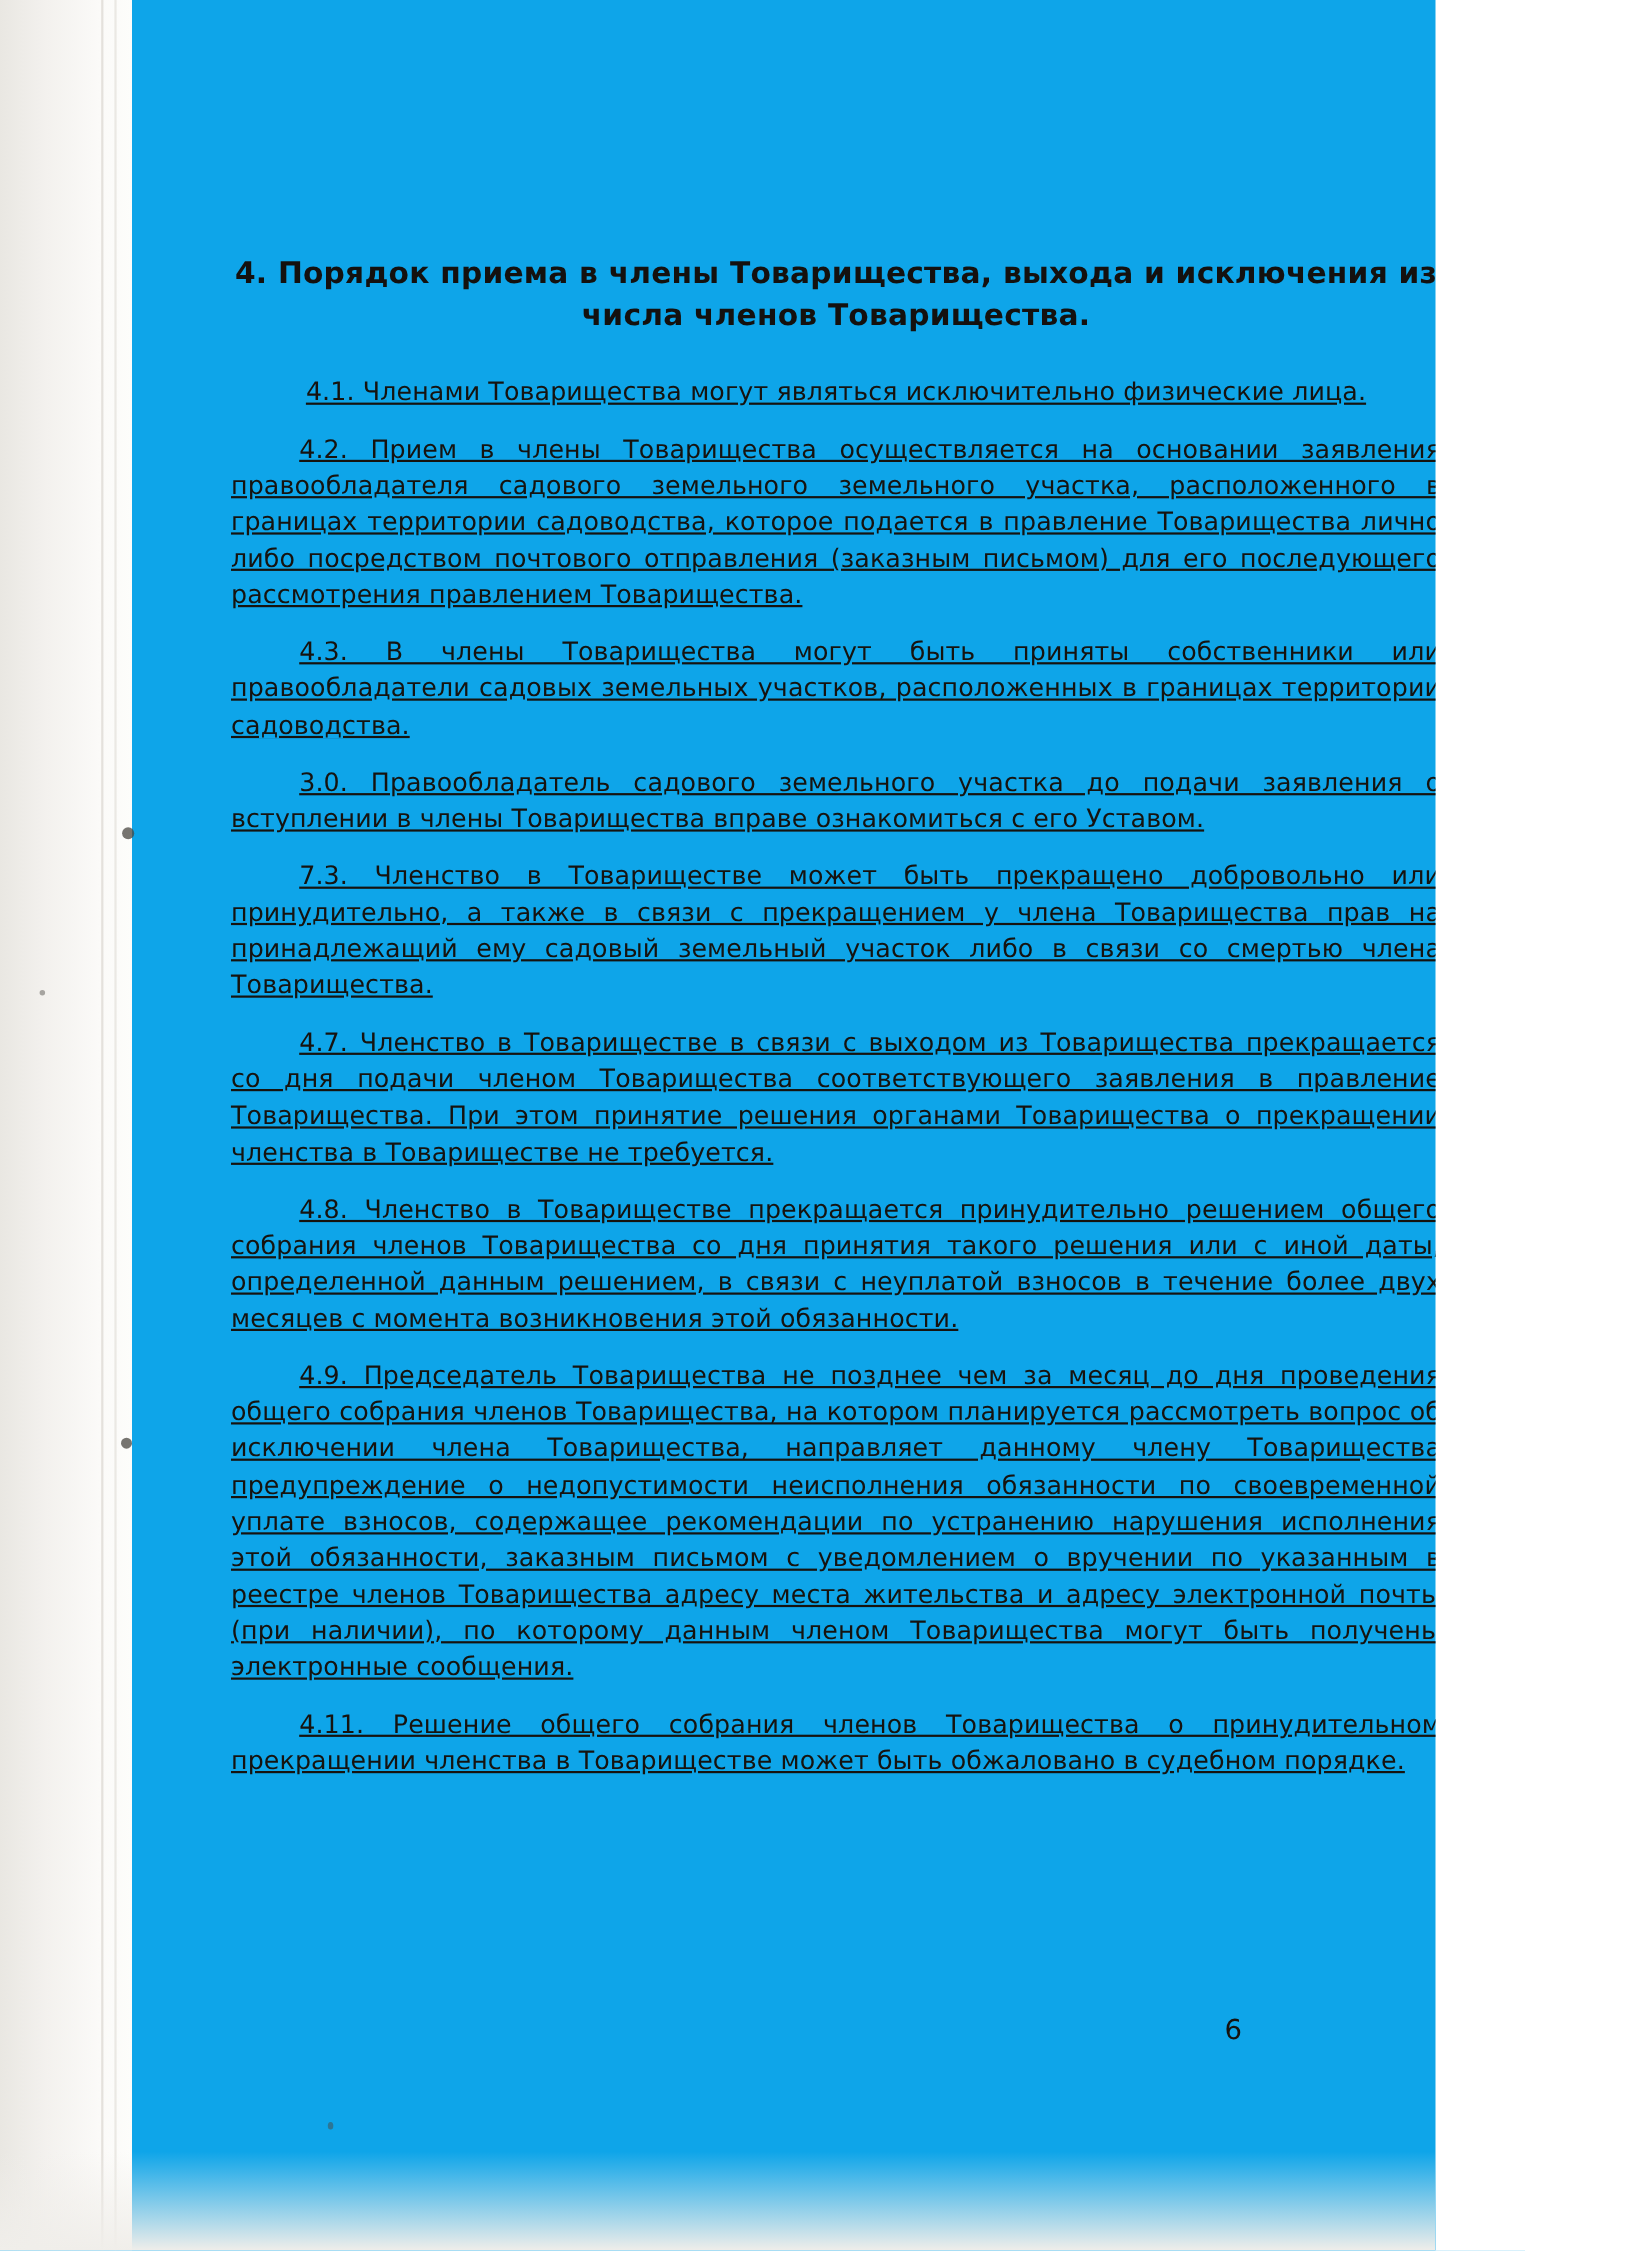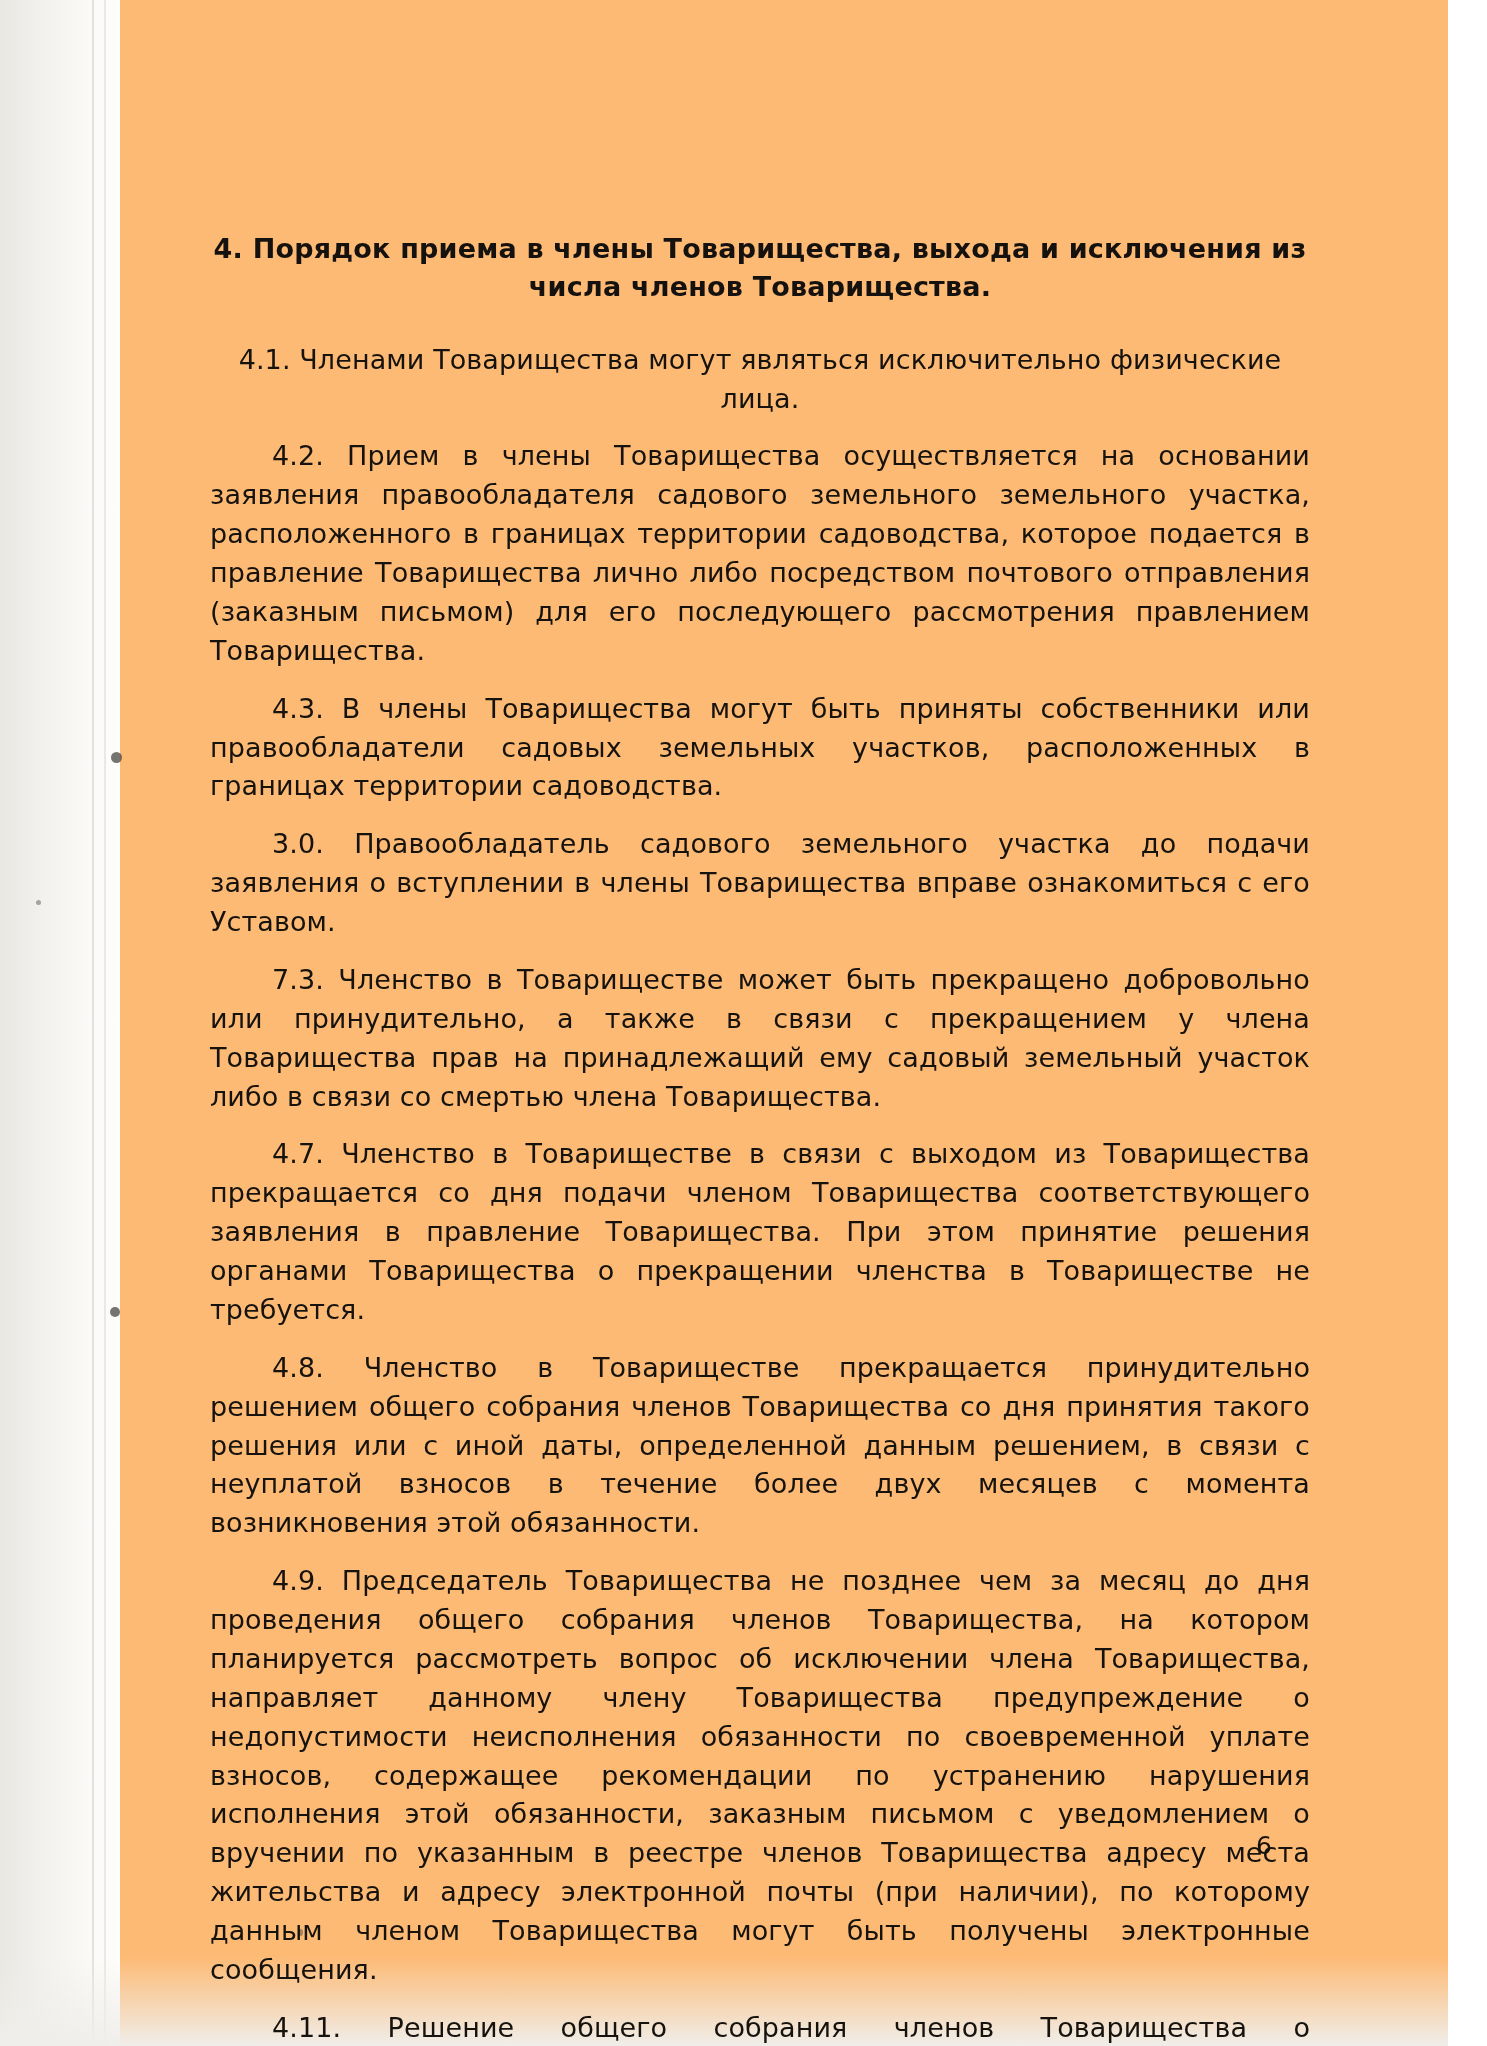--- a/index.html
+++ b/index.html
@@ -5,23 +5,23 @@
   html, body {
     margin: 0;
     padding: 0;
     background: #ffffff;
   }
   body {
     font-family: "DejaVu Sans", sans-serif;
   }
   .page {
     position: relative;
-    width: 1448px;
+    width: 1305px;
     height: 2046px;
-    background: #fdba74;
+    background: #0ea5e9;
     overflow: hidden;
   }
   
   .scan-shade-left {
     position: absolute;
     top: 0;
     left: 0;
     width: 120px;
     height: 100%;
     background: linear-gradient(to right, #e9e7e2 0%, #f3f1ee 35%, #fbfaf8 75%, #fdfdfb 100%);
@@ -66,28 +66,29 @@
     font-size: 27px;
     font-weight: bold;
     color: #14110f;
     text-align: center;
     line-height: 1.42;
     letter-spacing: .2px;
     margin: 0 0 34px 0;
   }
 
   p.clause {
-    font-size: 27px;
+    font-size: 23px;
     color: #16130f;
     line-height: 1.44;
     text-align: justify;
     text-justify: inter-word;
     margin: 0 0 19px 0;
     text-indent: 62px;
     letter-spacing: .1px;
+    text-decoration: underline;
   }
   p.clause.center-single {
     text-align: center;
     text-indent: 0;
   }
 
   .page-number {
     position: absolute;
     right: 176px;
     bottom: 186px;

